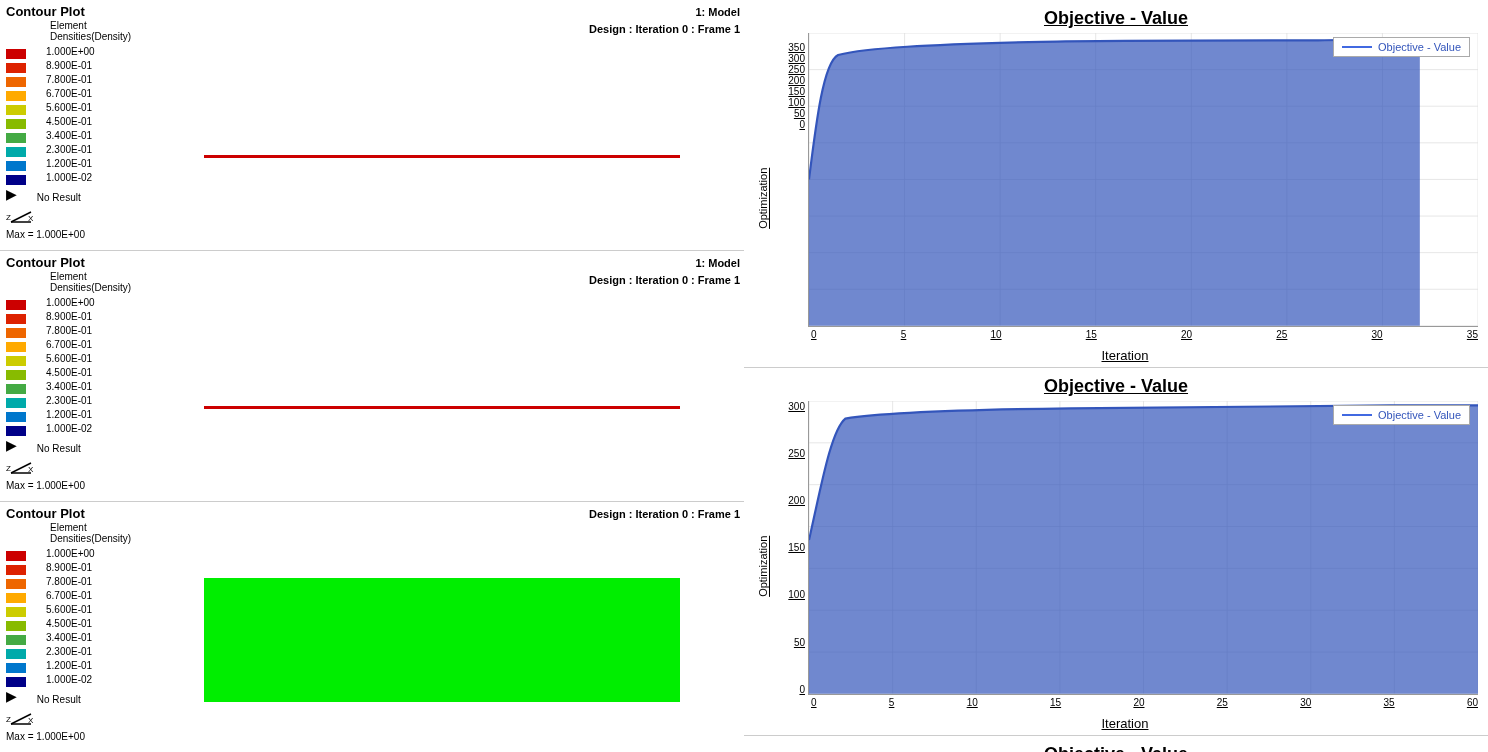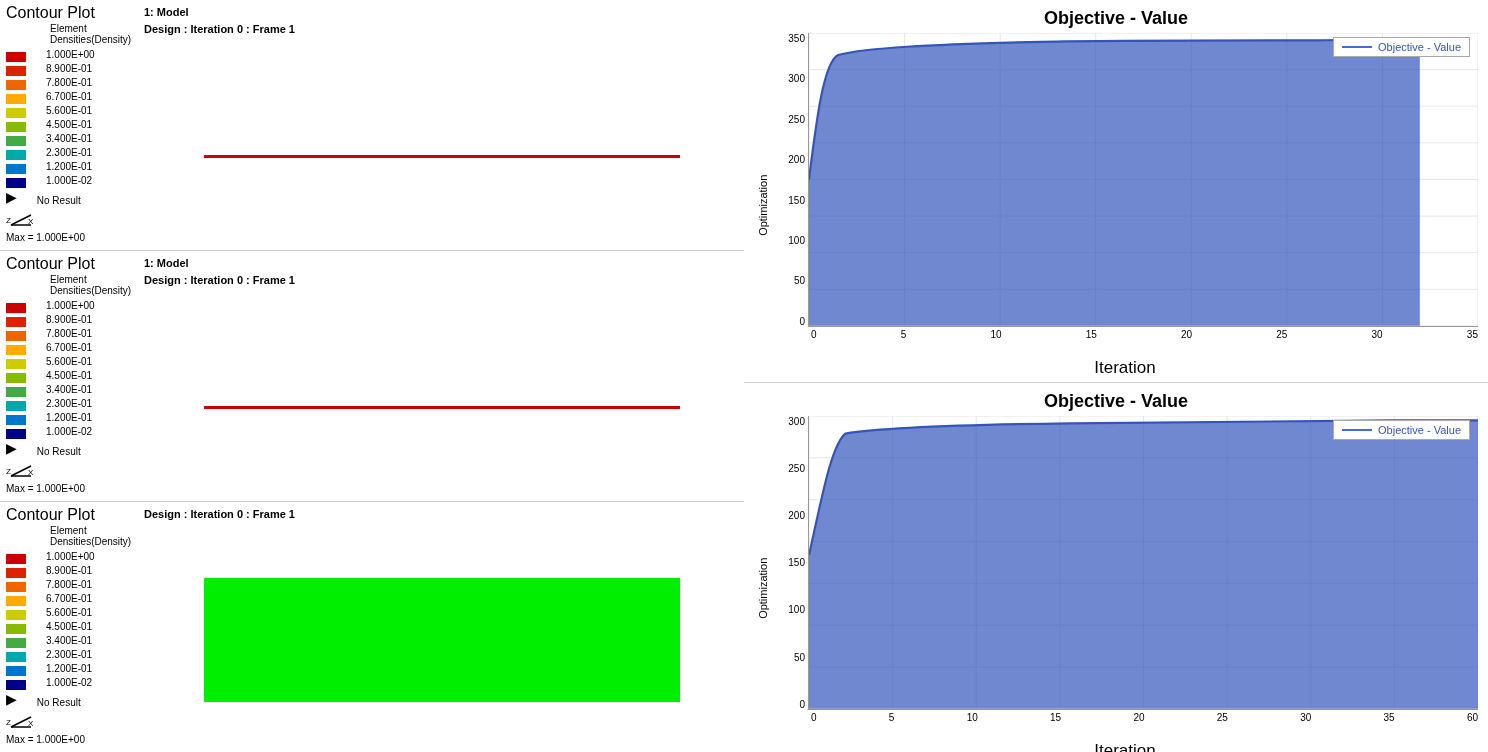--- a/index.html
+++ b/index.html
@@ -42,22 +42,22 @@
     
     .legend {
       width: 140px;
       padding: 4px 6px;
       display: flex;
       flex-direction: column;
       font-size: 10px;
     }
 
     .legend-title {
-      font-weight: normal;
-      font-size: 16px;
+      font-weight: bold;
+      font-size: 13px;
       margin-bottom: 1px;
     }
 
     .legend-subtitle {
       font-size: 10px;
       margin-bottom: 3px;
       padding-left: 44px;
     }
 
     .legend-items {
@@ -96,20 +96,21 @@
       flex: 1;
       display: flex;
       flex-direction: column;
       align-items: center;
       justify-content: flex-start;
       padding: 4px;
       position: relative;
     }
 
     .model-header {
+      text-align: right;
       width: 100%;
       font-size: 11px;
       font-weight: bold;
       line-height: 1.5;
     }
 
     .model-canvas {
       flex: 1;
       width: 100%;
       display: flex;
@@ -181,29 +182,30 @@
     }
 
     .chart-legend-line {
       width: 30px;
       height: 2px;
       background: #4169e1;
     }
 
     .x-axis-title {
       text-align: center;
-      font-size: 17px;
-      margin-top: 18px;
+      font-size: 13px;
+      margin-top: 8px;
     }
 
     .right-panel .chart-row {
       flex: 1;
       display: flex;
       flex-direction: column;
       border-bottom: 1px solid #ccc;
+      text-decoration: underline;
     }
 
     .right-panel .chart-row:last-child {
       border-bottom: none;
     }
   </style>
 </head>
 <body>
 
 <div class="left-panel">
@@ -419,21 +421,21 @@
   </div>
 
 <div class="right-panel">
 <div class="chart-row">
       <div class="chart-container">
         <div class="chart-title">Objective - Value</div>
         <div class="chart-area">
           <div class="y-axis-label">Optimization</div>
           <div class="chart-inner">
             <div style="flex: 1 1 0%; display: flex; flex-direction: row; position: relative;">
-              <div style="display: flex; flex-direction: column; justify-content: space-between; align-items: flex-end; padding-right: 3px; font-size: 10px; width: 36px;">
+              <div style="display: flex; flex-direction: column; align-items: flex-end; padding-right: 3px; font-size: 10px; width: 36px; margin-top: 9px;">
                 <div>350</div>
                 <div>300</div>
                 <div>250</div>
                 <div>200</div>
                 <div>150</div>
                 <div>100</div>
                 <div>50</div>
                 <div>0</div>
               </div>
               <div class="chart-plot"><svg width="100%" height="100%" viewBox="0 0 460 200" preserveAspectRatio="none">

